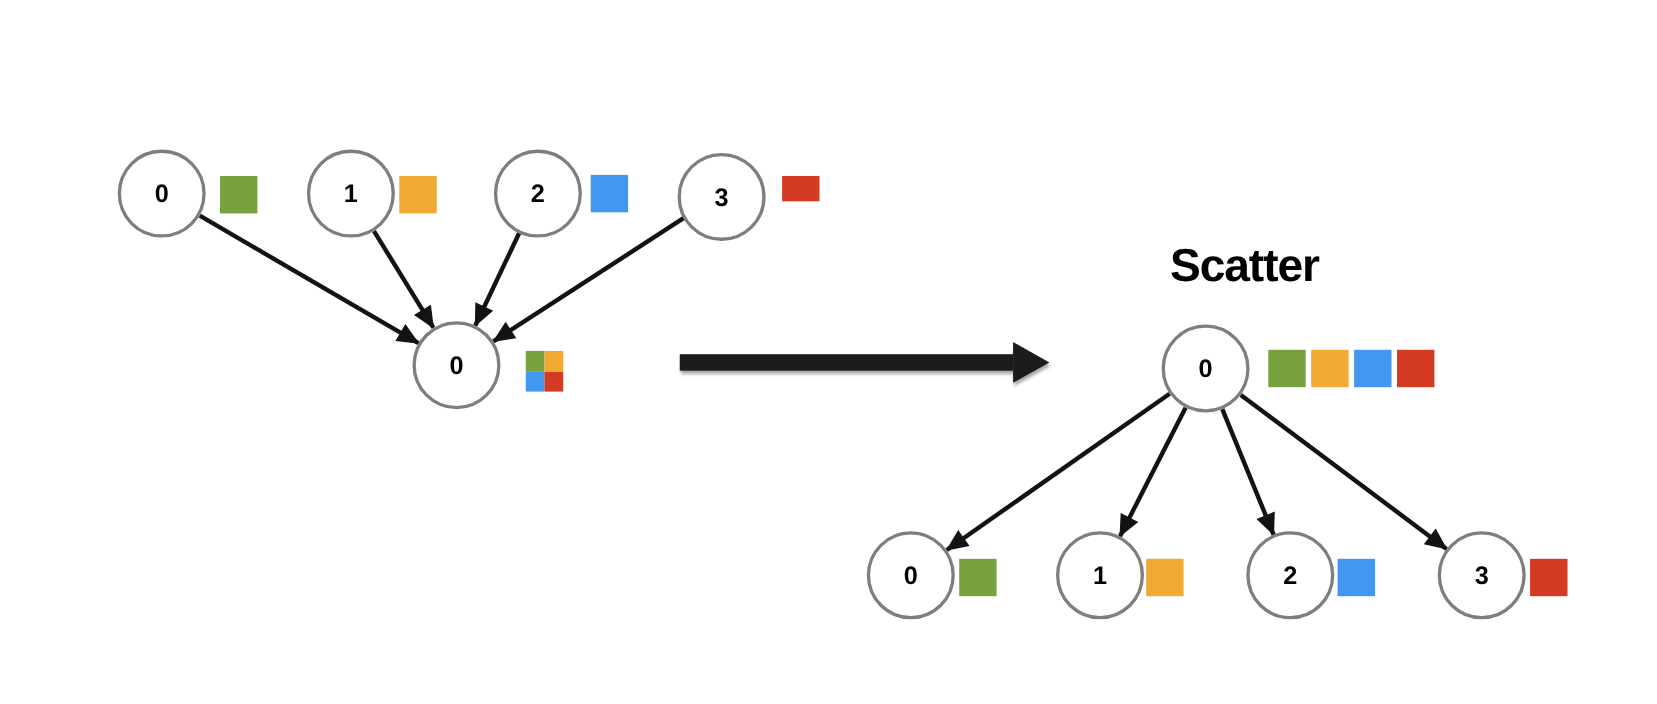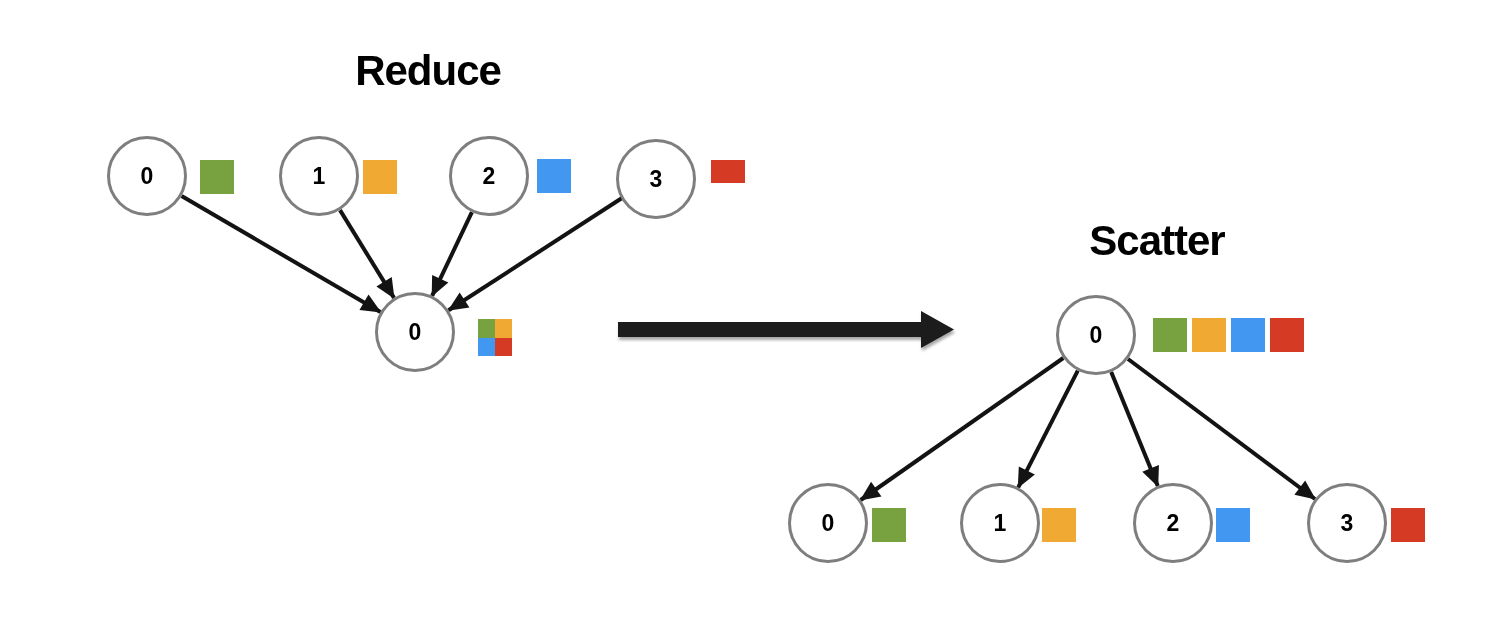--- a/index.html
+++ b/index.html
@@ -54,21 +54,20 @@
       <rect class="big-arrow" x="618" y="322" width="303" height="15"></rect>
       <polygon class="big-arrow" points="921,311 954,329.5 921,348"></polygon>
     </g>
 
     <line class="edge" x1="1063.3" y1="358.0" x2="860.7" y2="500.0" marker-end="url(#ah)"></line>
     <line class="edge" x1="1077.8" y1="370.6" x2="1018.2" y2="487.4" marker-end="url(#ah)"></line>
     <line class="edge" x1="1111.2" y1="372.0" x2="1157.8" y2="486.0" marker-end="url(#ah)"></line>
     <line class="edge" x1="1128.0" y1="359.0" x2="1315.0" y2="499.0" marker-end="url(#ah)"></line>
   </svg>
 
-  <div class="title" style="left:342px; top:50px; width:172px;">Reduce</div>
 
   <div class="node" style="left:107px; top:136px;">
     <span class="node-label">0</span>
   </div>
   <div class="chip" style="left: 200px; top: 160px; background: rgb(119, 162, 63);"></div>
 
   <div class="node" style="left:279px; top:136px;">
     <span class="node-label">1</span>
   </div>
   <div class="chip" style="left: 363px; top: 160px; background: rgb(240, 169, 50);"></div>
@@ -86,21 +85,21 @@
   <div class="node" style="left:375px; top:292px;">
     <span class="node-label">0</span>
   </div>
   <div class="buffer-grid">
     <div class="cell" style="background: rgb(119, 162, 63);"></div>
     <div class="cell" style="background: rgb(240, 169, 50);"></div>
     <div class="cell" style="background: rgb(66, 152, 240);"></div>
     <div class="cell" style="background: rgb(212, 58, 36);"></div>
   </div>
 
-  <div class="title" style="left:1071px; top:220px; width:172px;">Scatter</div>
+  <div class="title" style="left:1027px; top:220px; width:172px;text-align:right;">Scatter</div>
 
   <div class="node" style="left:1056px; top:295px;">
     <span class="node-label">0</span>
   </div>
   <div class="buffer-row">
     <div class="cell" style="background: rgb(119, 162, 63);"></div>
     <div class="cell" style="background: rgb(240, 169, 50);"></div>
     <div class="cell" style="background: rgb(66, 152, 240);"></div>
     <div class="cell" style="background: rgb(212, 58, 36);"></div>
   </div>

